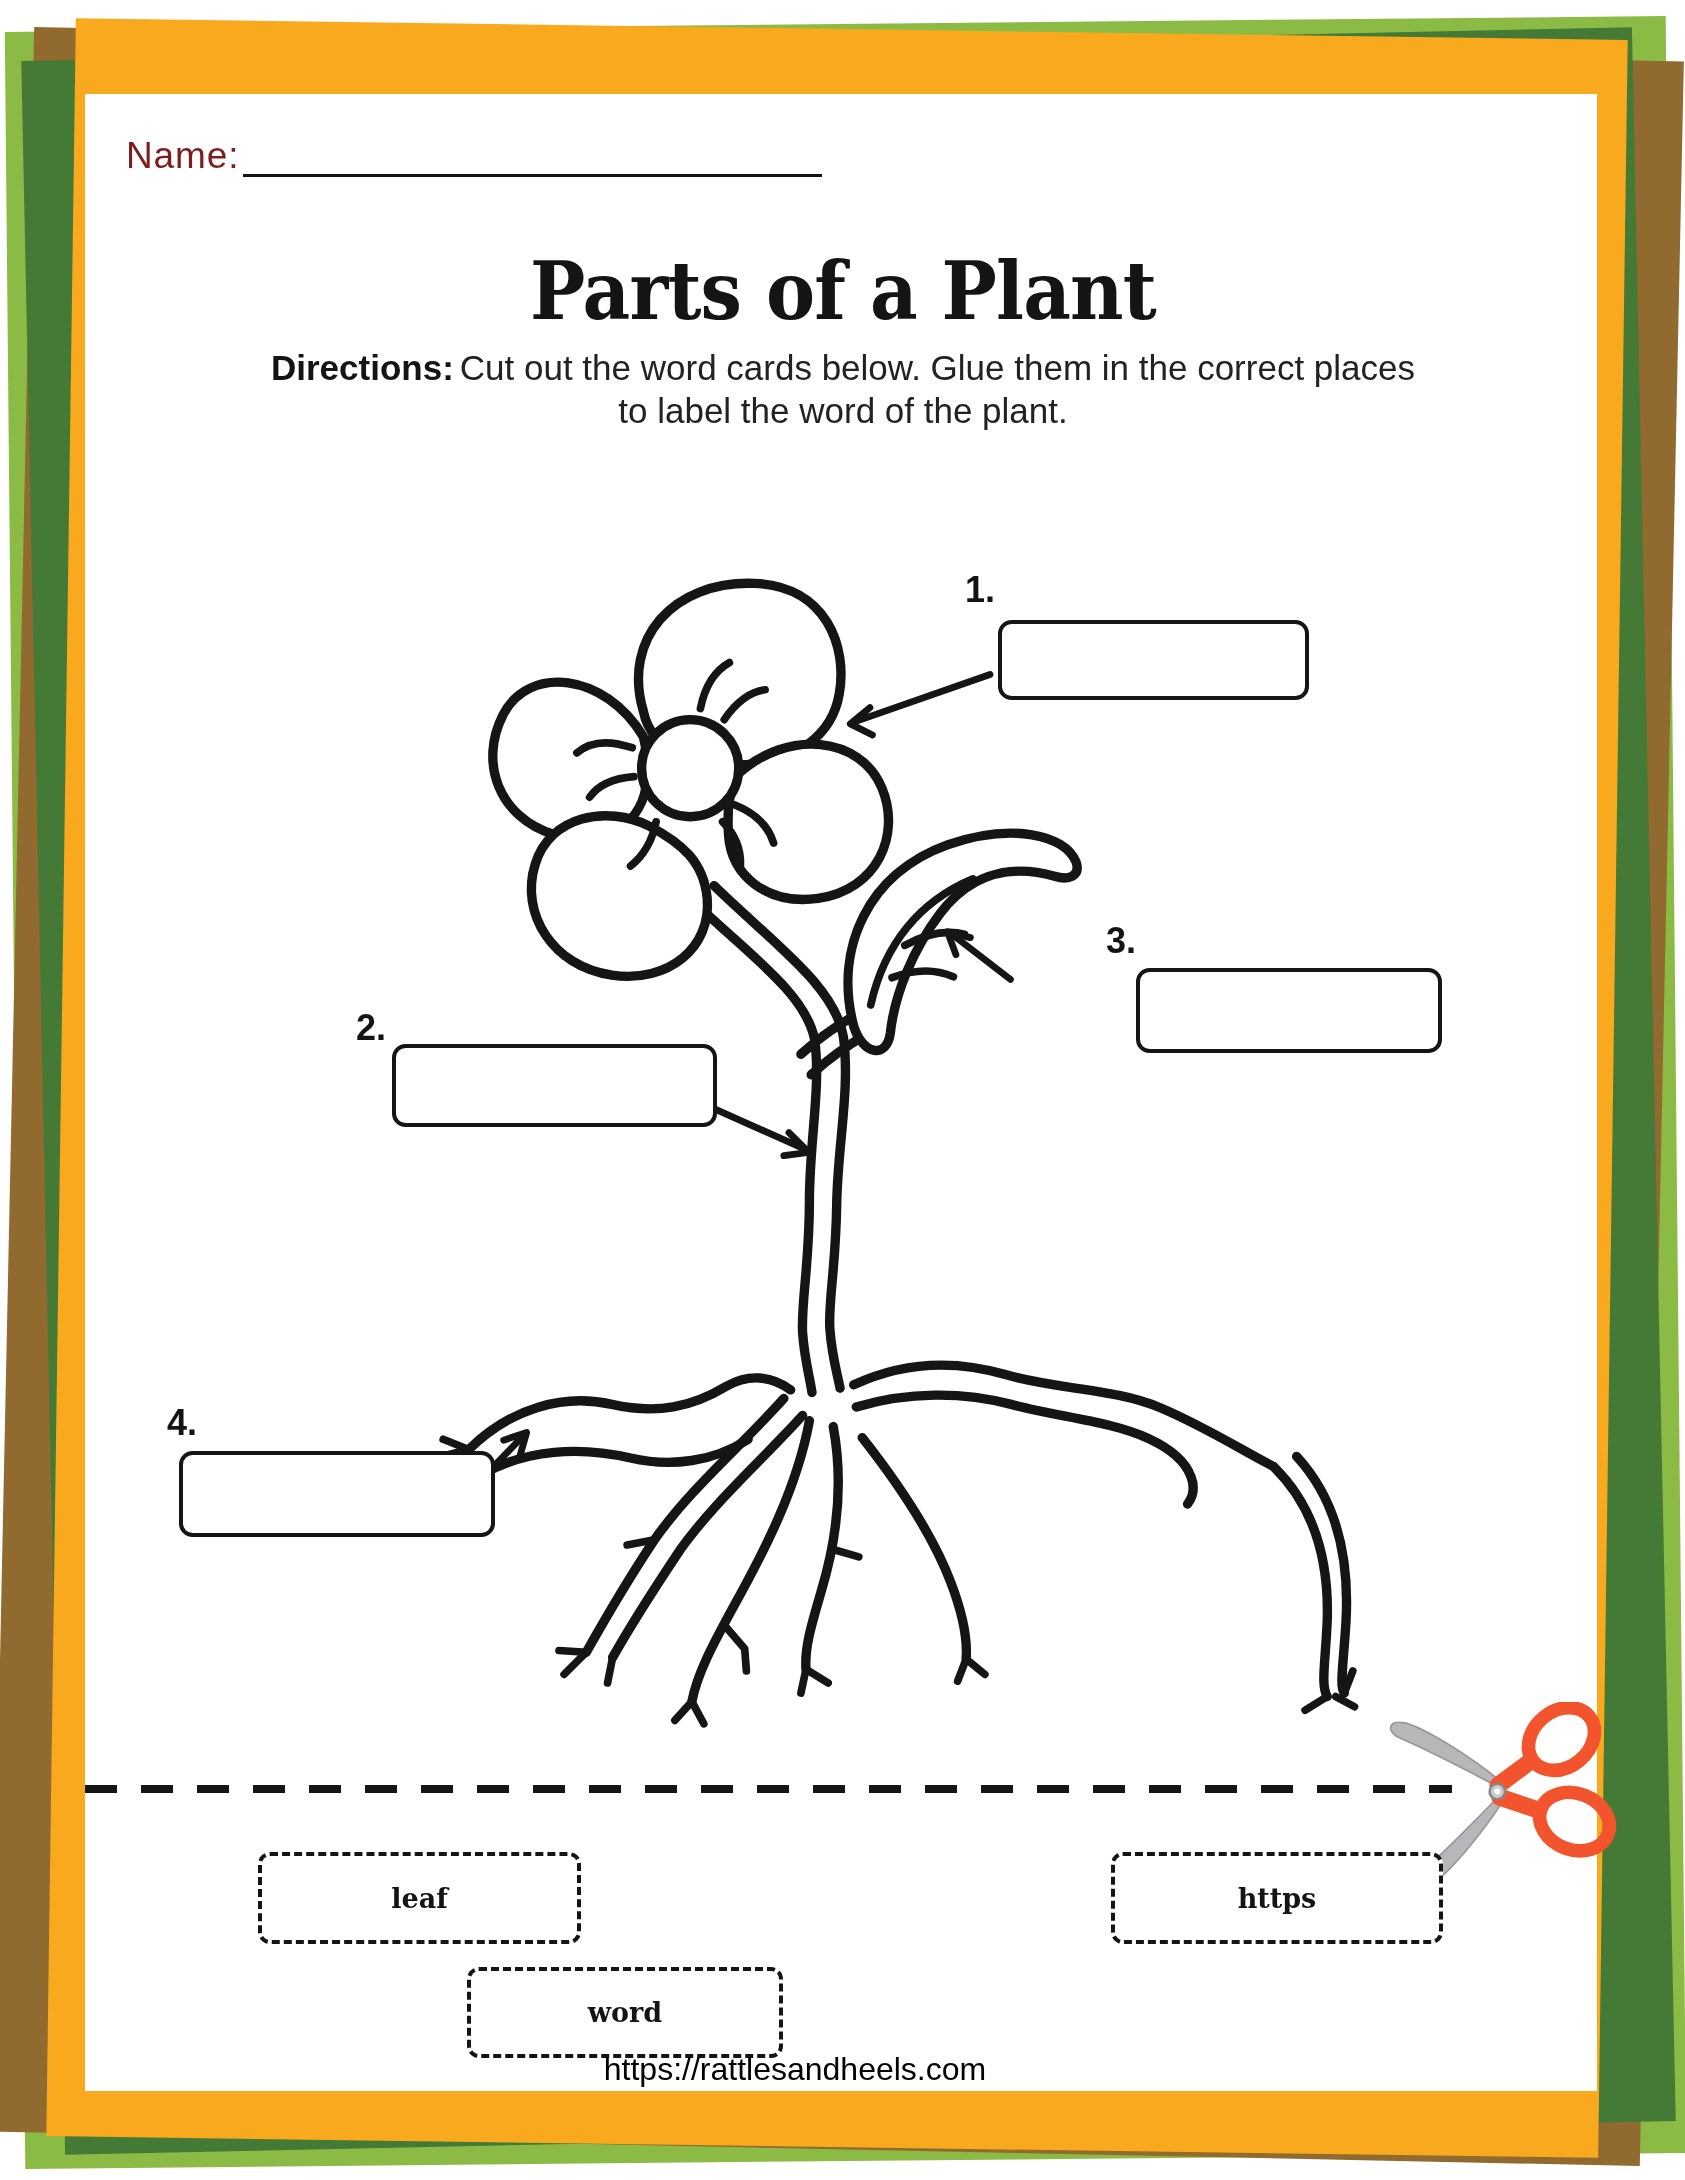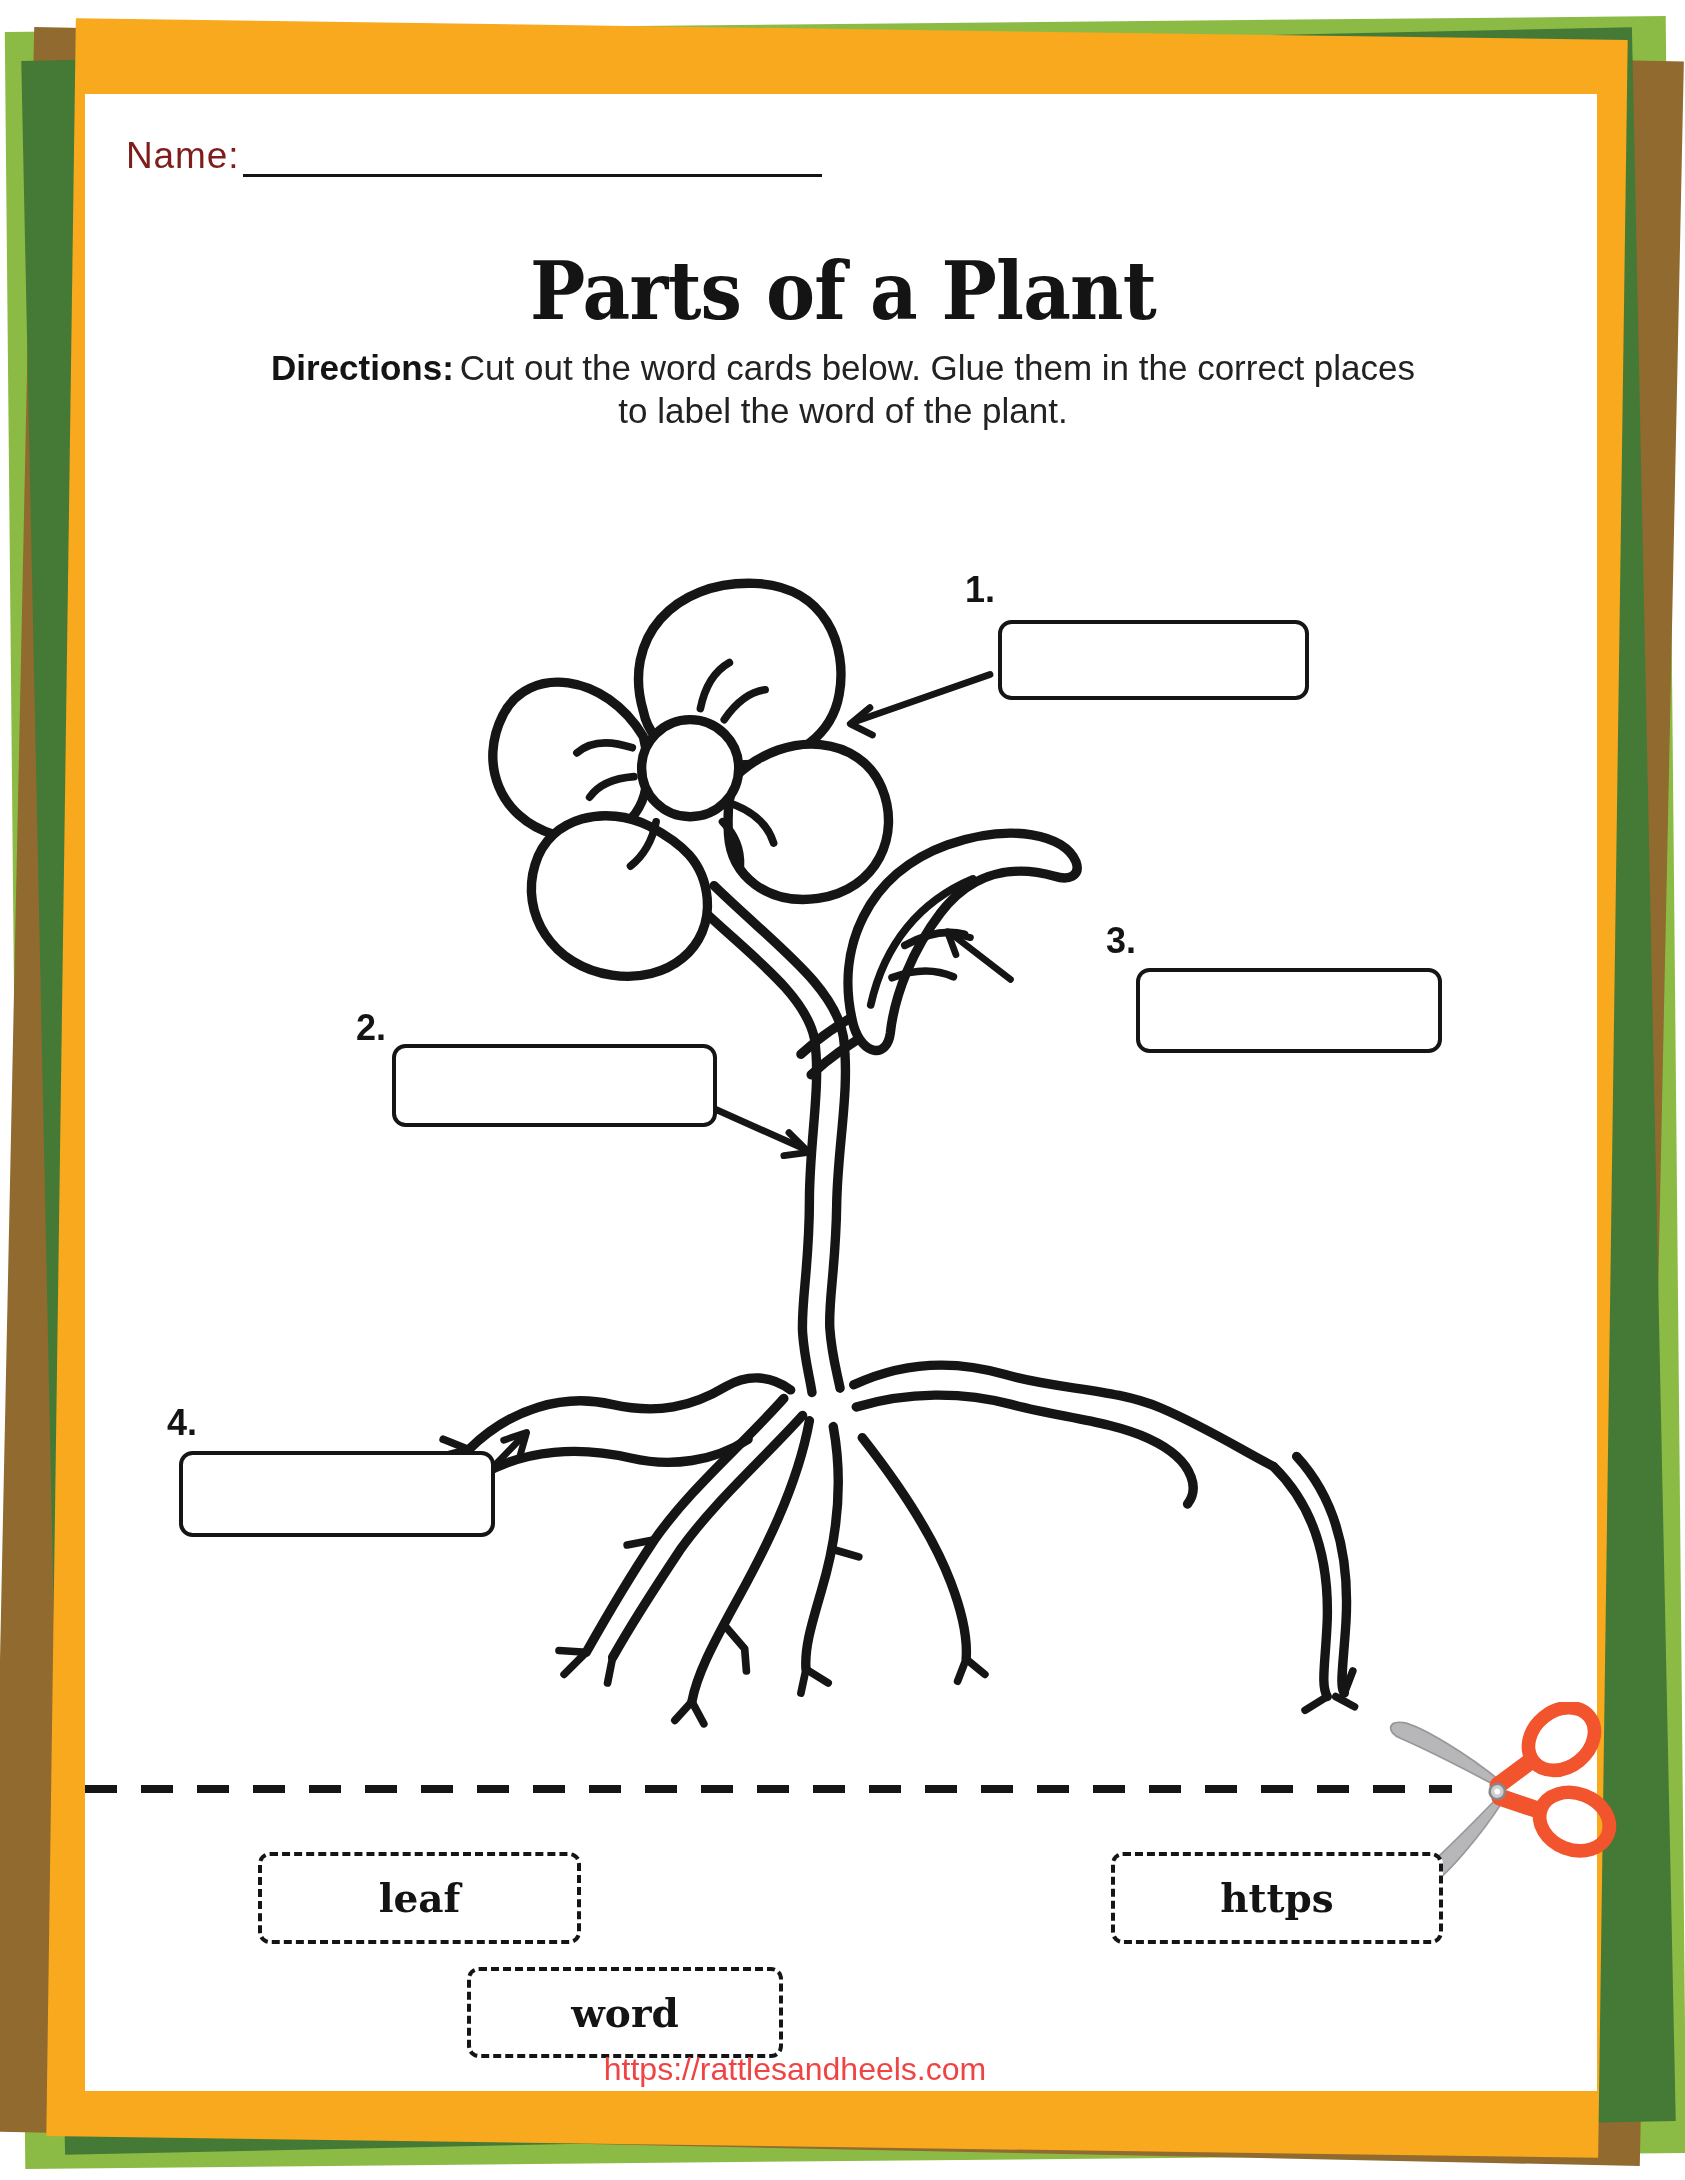--- a/index.html
+++ b/index.html
@@ -35,28 +35,28 @@
   #num2{left:356px;top:1007px;}
   #num3{left:1106px;top:920px;}
   #num4{left:167px;top:1402px;}
 
   .cut-line{position:absolute;left:85px;top:1785px;width:1367px;height:7.7px;
             background:repeating-linear-gradient(90deg,#151515 0 32px,transparent 32px 56px);}
   .scissors-svg{position:absolute;left:1388px;top:1702px;width:239px;height:179px;}
 
   .word-card{position:absolute;border:4.3px dashed #151515;border-radius:12px;background:#ffffff;
              display:flex;align-items:center;justify-content:center;
-             font-family:"DejaVu Serif", serif;font-weight:bold;font-size:39px;color:#141414;}
+             font-family:"DejaVu Serif", serif;font-weight:bold;font-size:27px;color:#141414;}
   #card-leaf{left:258px;top:1852px;width:315px;height:84px;}
   #card-flower{left:1111px;top:1852px;width:324px;height:84px;}
   #card-roots{left:467px;top:1967px;width:308px;height:83px;}
   #card-stem{left:924px;top:1969px;width:294px;height:83px;}
 
   .footer-url{position:absolute;left:85px;top:2051px;width:1420px;text-align:center;
-              font-size:32px;color:#ef4444;}
+              font-size:32px;color:#000000;}
 
   .ink{stroke:#151515;fill:none;stroke-linecap:round;stroke-linejoin:round;}
   .w11{stroke-width:11px;} .w9{stroke-width:9px;} .w8{stroke-width:8px;}
   .fillwhite{fill:#ffffff;}
 </style>
 </head>
 <body>
 
 <div id="canvas">
 

